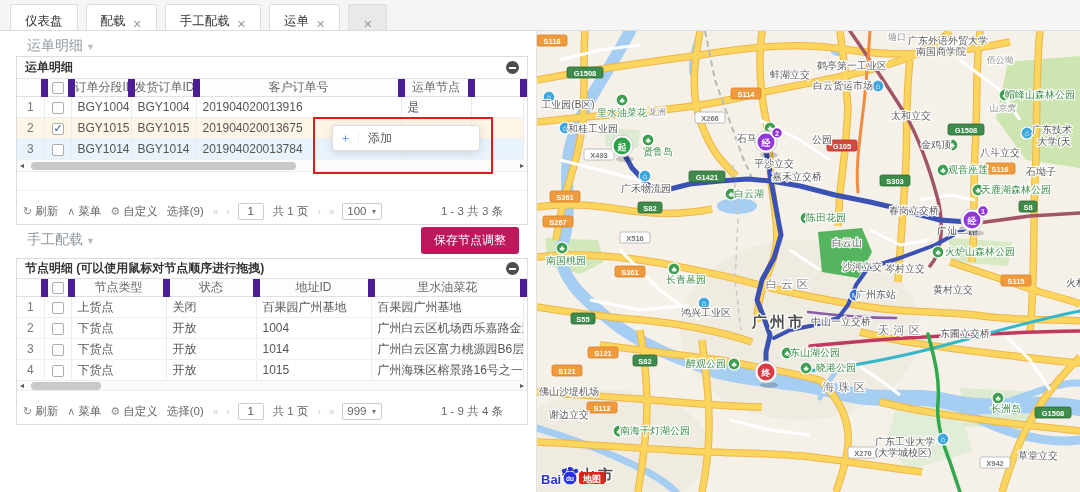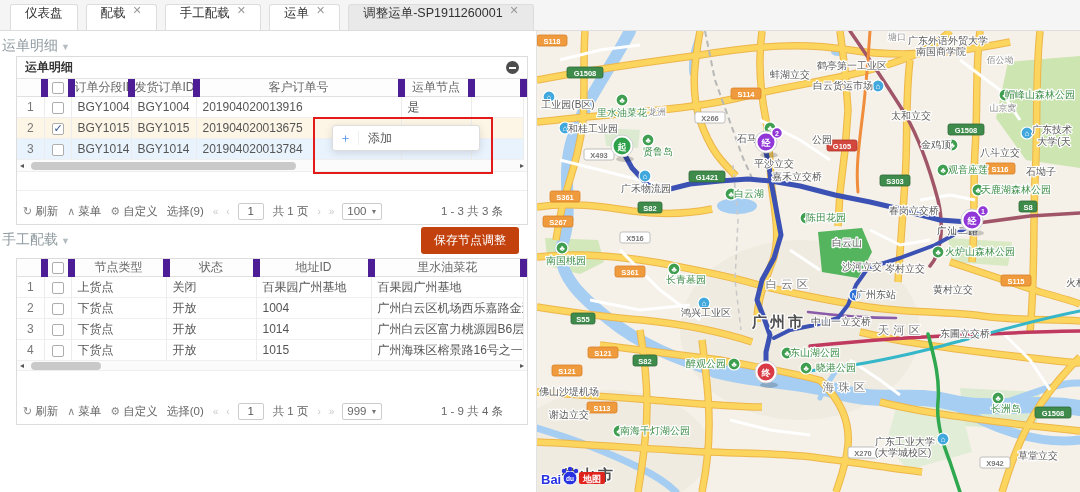--- a/index.html
+++ b/index.html
@@ -1,27 +1,27 @@
 <!DOCTYPE html>
 <html><head>
 <meta charset="utf-8">
 <style>
   * { margin:0; padding:0; box-sizing:border-box; }
   html,body { width:1080px; height:492px; overflow:hidden; font-family:"Liberation Sans","DejaVu Sans",sans-serif; background:#fff; }
   .app { position:relative; width:1080px; height:492px; }
 
   
   .tabbar { position:absolute; left:0; top:0; width:1080px; height:31px; background:#f5f5f5; border-bottom:1px solid #ddd; display:flex; align-items:flex-end; padding-left:10px; }
-  .tab { height:26px; margin-right:8px; padding:0 14px; display:flex; align-items:flex-start; gap:7px; background:#fff; border:1px solid #ddd; border-bottom:none; border-radius:3px 3px 0 0; font-size:12.5px; color:#333; cursor:pointer; white-space:nowrap; }
+  .tab { height:26px; margin-right:8px; padding:0 14px; display:flex; align-items:flex-end; gap:7px; background:#fff; border:1px solid #ddd; border-bottom:none; border-radius:3px 3px 0 0; font-size:12.5px; color:#333; cursor:pointer; white-space:nowrap; }
   .tab.active { background:#e9e9e9; }
   .tab .x { color:#999; font-size:11px; line-height:1; }
 
   
   .left { position:absolute; left:0; top:31px; width:537px; height:461px; background:#fff; border-right:1px solid #e2e2e2; }
-  .sec-title { position:absolute; left:2px; font-size:14px; color:#8f9aa0; }
+  .sec-title { position:absolute; left:27px; font-size:14px; color:#8f9aa0; }
   .sec-title .caret { font-size:9px; color:#b3bcc1; margin-left:3px; }
   .panel { position:absolute; left:16px; width:512px; border:1px solid #dcdcdc; background:#fff; display:flex; flex-direction:column; }
   .panel-hd { height:22px; display:flex; align-items:center; padding:0 8px; border-bottom:1px solid #e3e3e3; font-size:12px; font-weight:bold; color:#333; }
   .collapse { margin-left:auto; width:13px; height:13px; border-radius:50%; background:#4d4d4d; position:relative; cursor:pointer; }
   .collapse::after { content:""; position:absolute; left:3px; right:3px; top:6px; height:1.5px; background:#fff; }
 
   table.grid { border-collapse:collapse; width:100%; table-layout:fixed; font-size:12px; color:#555; }
   .grid th { font-weight:normal; color:#666; text-align:center; height:16px; border-right:7px solid #4c1d95; border-bottom:1px solid #e0e0e0; background:#fdfdfd; overflow:hidden; white-space:nowrap; }
   .grid td { height:21px; padding:0 6px; border-right:1px solid #ececec; border-bottom:1px solid #efefef; overflow:hidden; white-space:nowrap; }
   .grid td.num, .grid th.num { text-align:center; color:#777; padding:0; }
@@ -39,21 +39,21 @@
 
   .pager { height:26px; display:flex; align-items:center; gap:9px; padding:0 10px 0 6px; font-size:11.5px; color:#666; margin-top:auto; }
   .pager .it { display:flex; align-items:center; gap:3px; cursor:pointer; white-space:nowrap; }
   .pager .ic { color:#8a8a8a; font-size:11px; }
   .pager .pg { color:#c9c9c9; font-size:10px; letter-spacing:-1px; cursor:default; }
   .pager .pin { width:26px; height:17px; border:1px solid #ccc; border-radius:2px; text-align:center; font-size:11.5px; color:#555; background:#fff; }
   .pager .psel { border:1px solid #ccc; border-radius:2px; height:17px; padding:0 4px; display:flex; align-items:center; gap:4px; background:#fff; cursor:pointer; }
   .pager .psel .dn { font-size:7px; color:#777; }
   .pager .range { margin-left:auto; padding-right:14px; }
 
-  .save-btn { position:absolute; right:9px; top:-4px; background:#c2410c; color:#fff; font-size:12px; border:none; border-radius:3px; padding:5px 13px; cursor:pointer; }
+  .save-btn { position:absolute; right:9px; top:-4px; background:#be185d; color:#fff; font-size:12px; border:none; border-radius:3px; padding:5px 13px; cursor:pointer; }
 
   
   .redbox { position:absolute; left:313px; top:86px; width:180px; height:57px; border:2px solid #e21a1a; z-index:30; pointer-events:none; }
   .cmenu { position:absolute; left:332px; top:94px; width:148px; background:#fff; border:1px solid #ddd; border-radius:3px; box-shadow:0 2px 8px rgba(0,0,0,.12); z-index:25; padding:2px 0; }
   .cmenu .mi { height:20px; display:flex; align-items:center; font-size:12px; color:#555; cursor:pointer; }
   .cmenu .mic { width:26px; text-align:center; color:#4a8df0; border-right:1px solid #f0f0f0; height:14px; line-height:14px; margin-right:9px; }
 
   
   .map { position:absolute; left:537px; top:31px; width:543px; height:461px; overflow:hidden; background:#f5f2ea; }
   .map svg { display:block; }
@@ -72,21 +72,20 @@
       </div>
       <div class="tab">
         <span>手工配载</span>
         <span class="x">✕</span>
       </div>
       <div class="tab">
         <span>运单</span>
         <span class="x">✕</span>
       </div>
       <div class="tab active">
-        <span>调整运单-SP1911260001</span>
         <span class="x">✕</span>
       </div>
     </div>
 
   <div class="left">
     <div class="sec-title" style="top:6px">
       <span>运单明细</span><span class="caret">▼</span>
     </div>
 
     <div class="panel" style="top:25px;height:169px">
@@ -184,20 +183,24 @@
       </div>
 
     <div class="sec-title" style="top:200px">
       <span>手工配载</span><span class="caret">▼</span>
     </div>
     <div style="position:absolute;left:16px;top:200px;width:512px;height:24px">
       <button class="save-btn">保存节点调整</button>
     </div>
 
     <div class="panel" style="top:227px;height:167px">
+      <div class="panel-hd" style="height:20px">
+        <span>节点明细 (可以使用鼠标对节点顺序进行拖拽)</span>
+        <span class="collapse"></span>
+      </div>
       <table class="grid" id="ntable">
         <colgroup>
             <col style="width:27px">
             <col style="width:27px">
             <col style="width:95px">
             <col style="width:90px">
             <col style="width:115px">
             <col>
           </colgroup>
       <thead>

